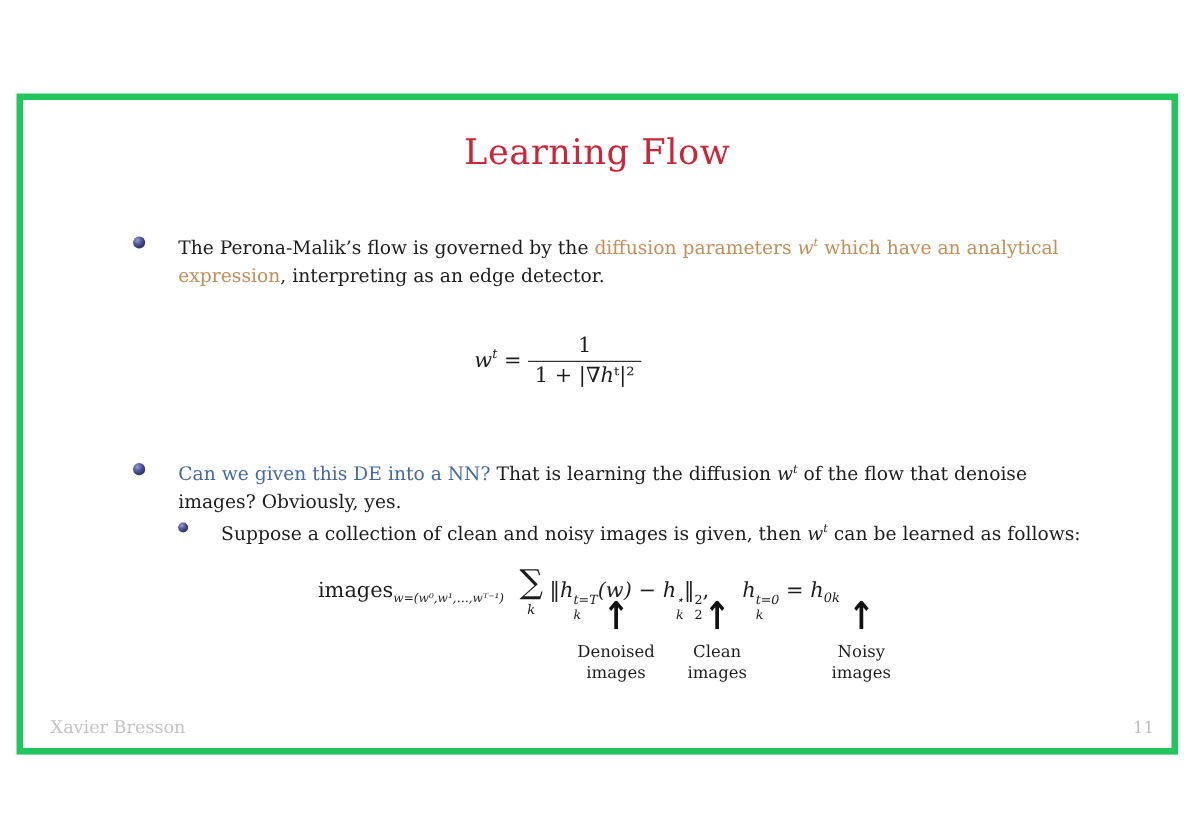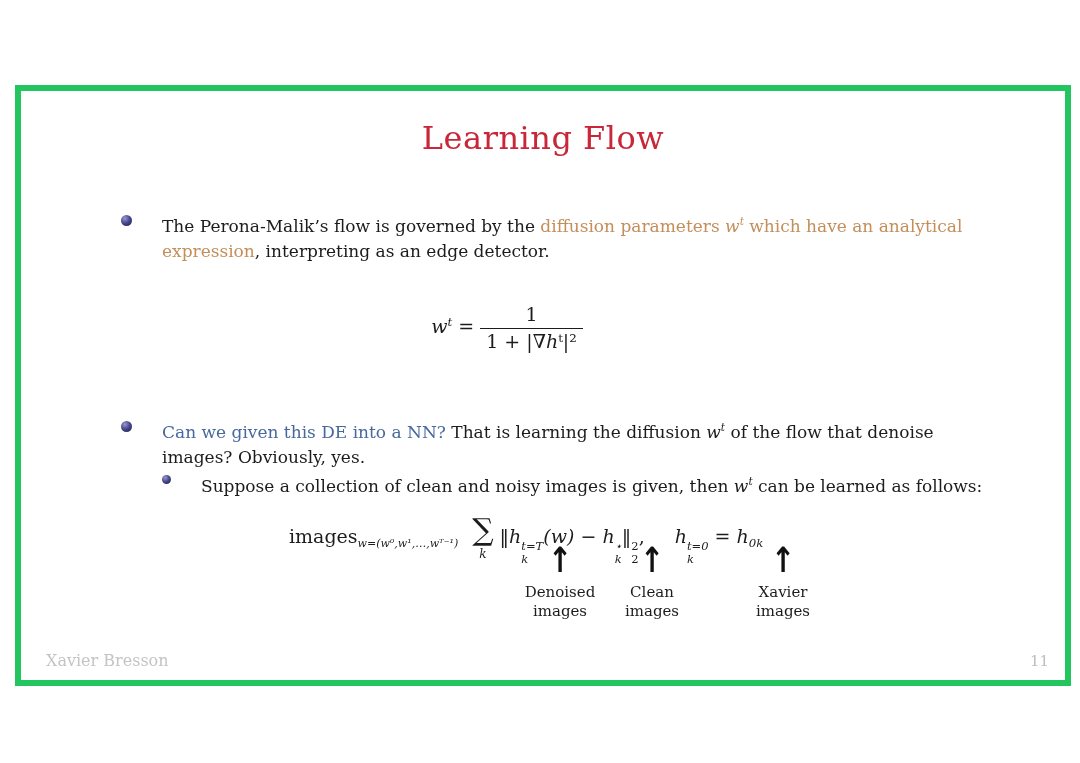--- a/index.html
+++ b/index.html
@@ -111,21 +111,21 @@
       <div class="lab">Denoised</div>
       <div class="lab">images</div>
     </div>
     <div class="annot" style="left:566px;">
       <span class="arrow">↑</span>
       <div class="lab">Clean</div>
       <div class="lab">images</div>
     </div>
     <div class="annot" style="left:697px;">
       <span class="arrow">↑</span>
-      <div class="lab">Xavier</div>
+      <div class="lab">Noisy</div>
       <div class="lab">images</div>
     </div>
 
     <div class="footer-author">Xavier Bresson</div>
     <div class="footer-page">11</div>
 
   </div>
 </div>
 
 </body></html>

